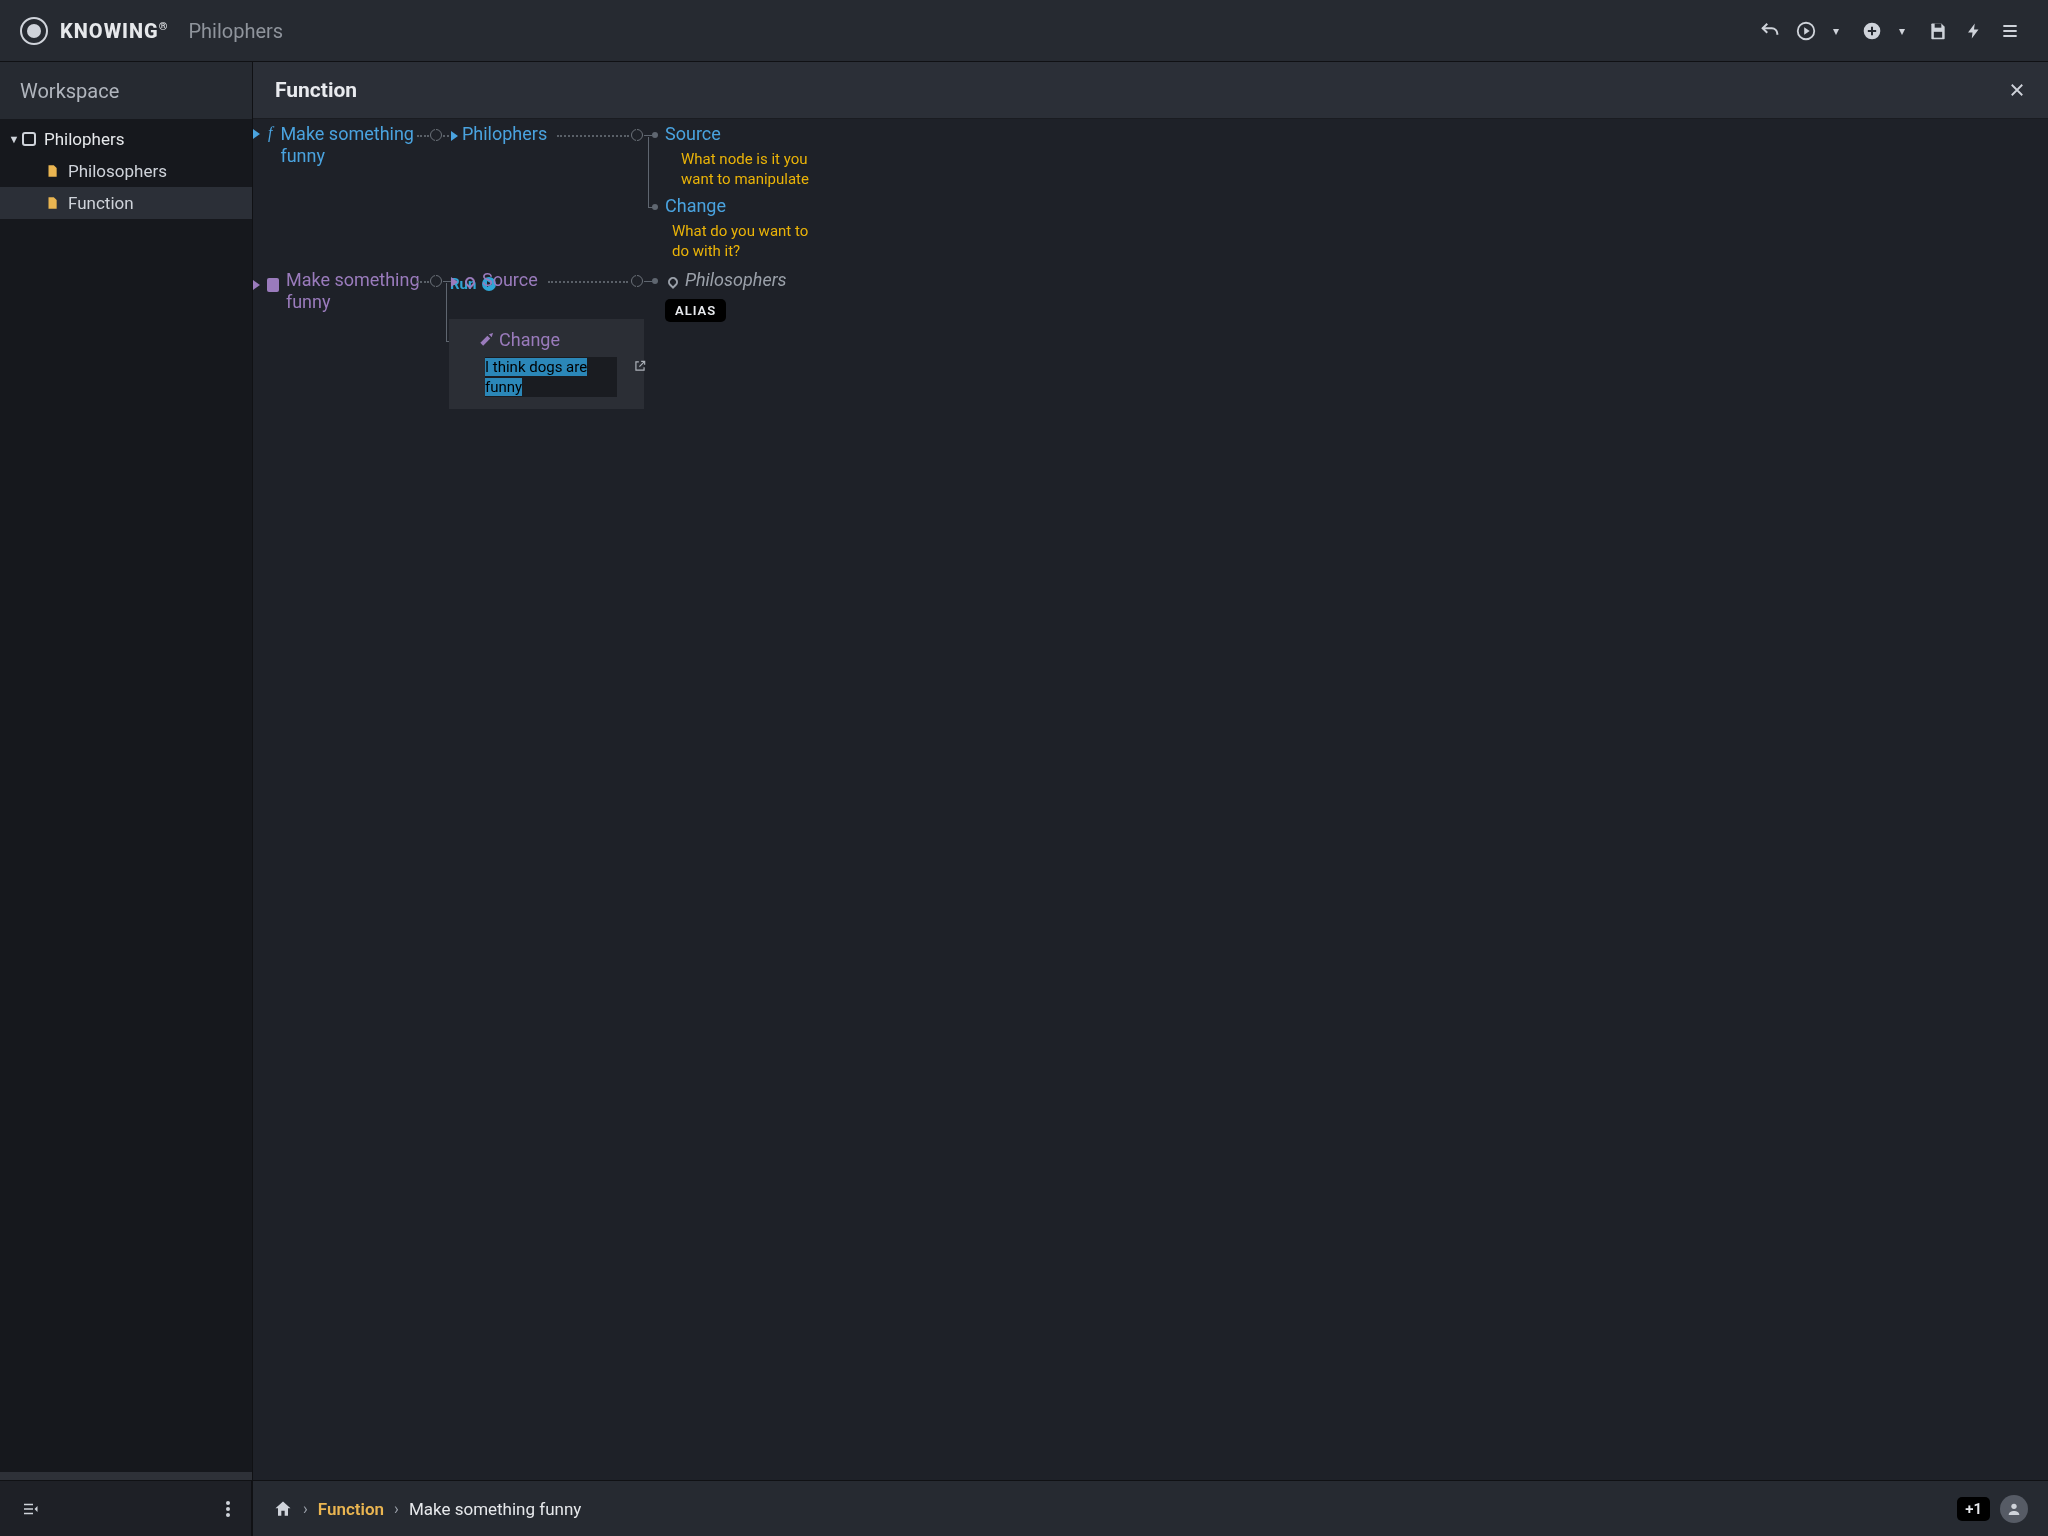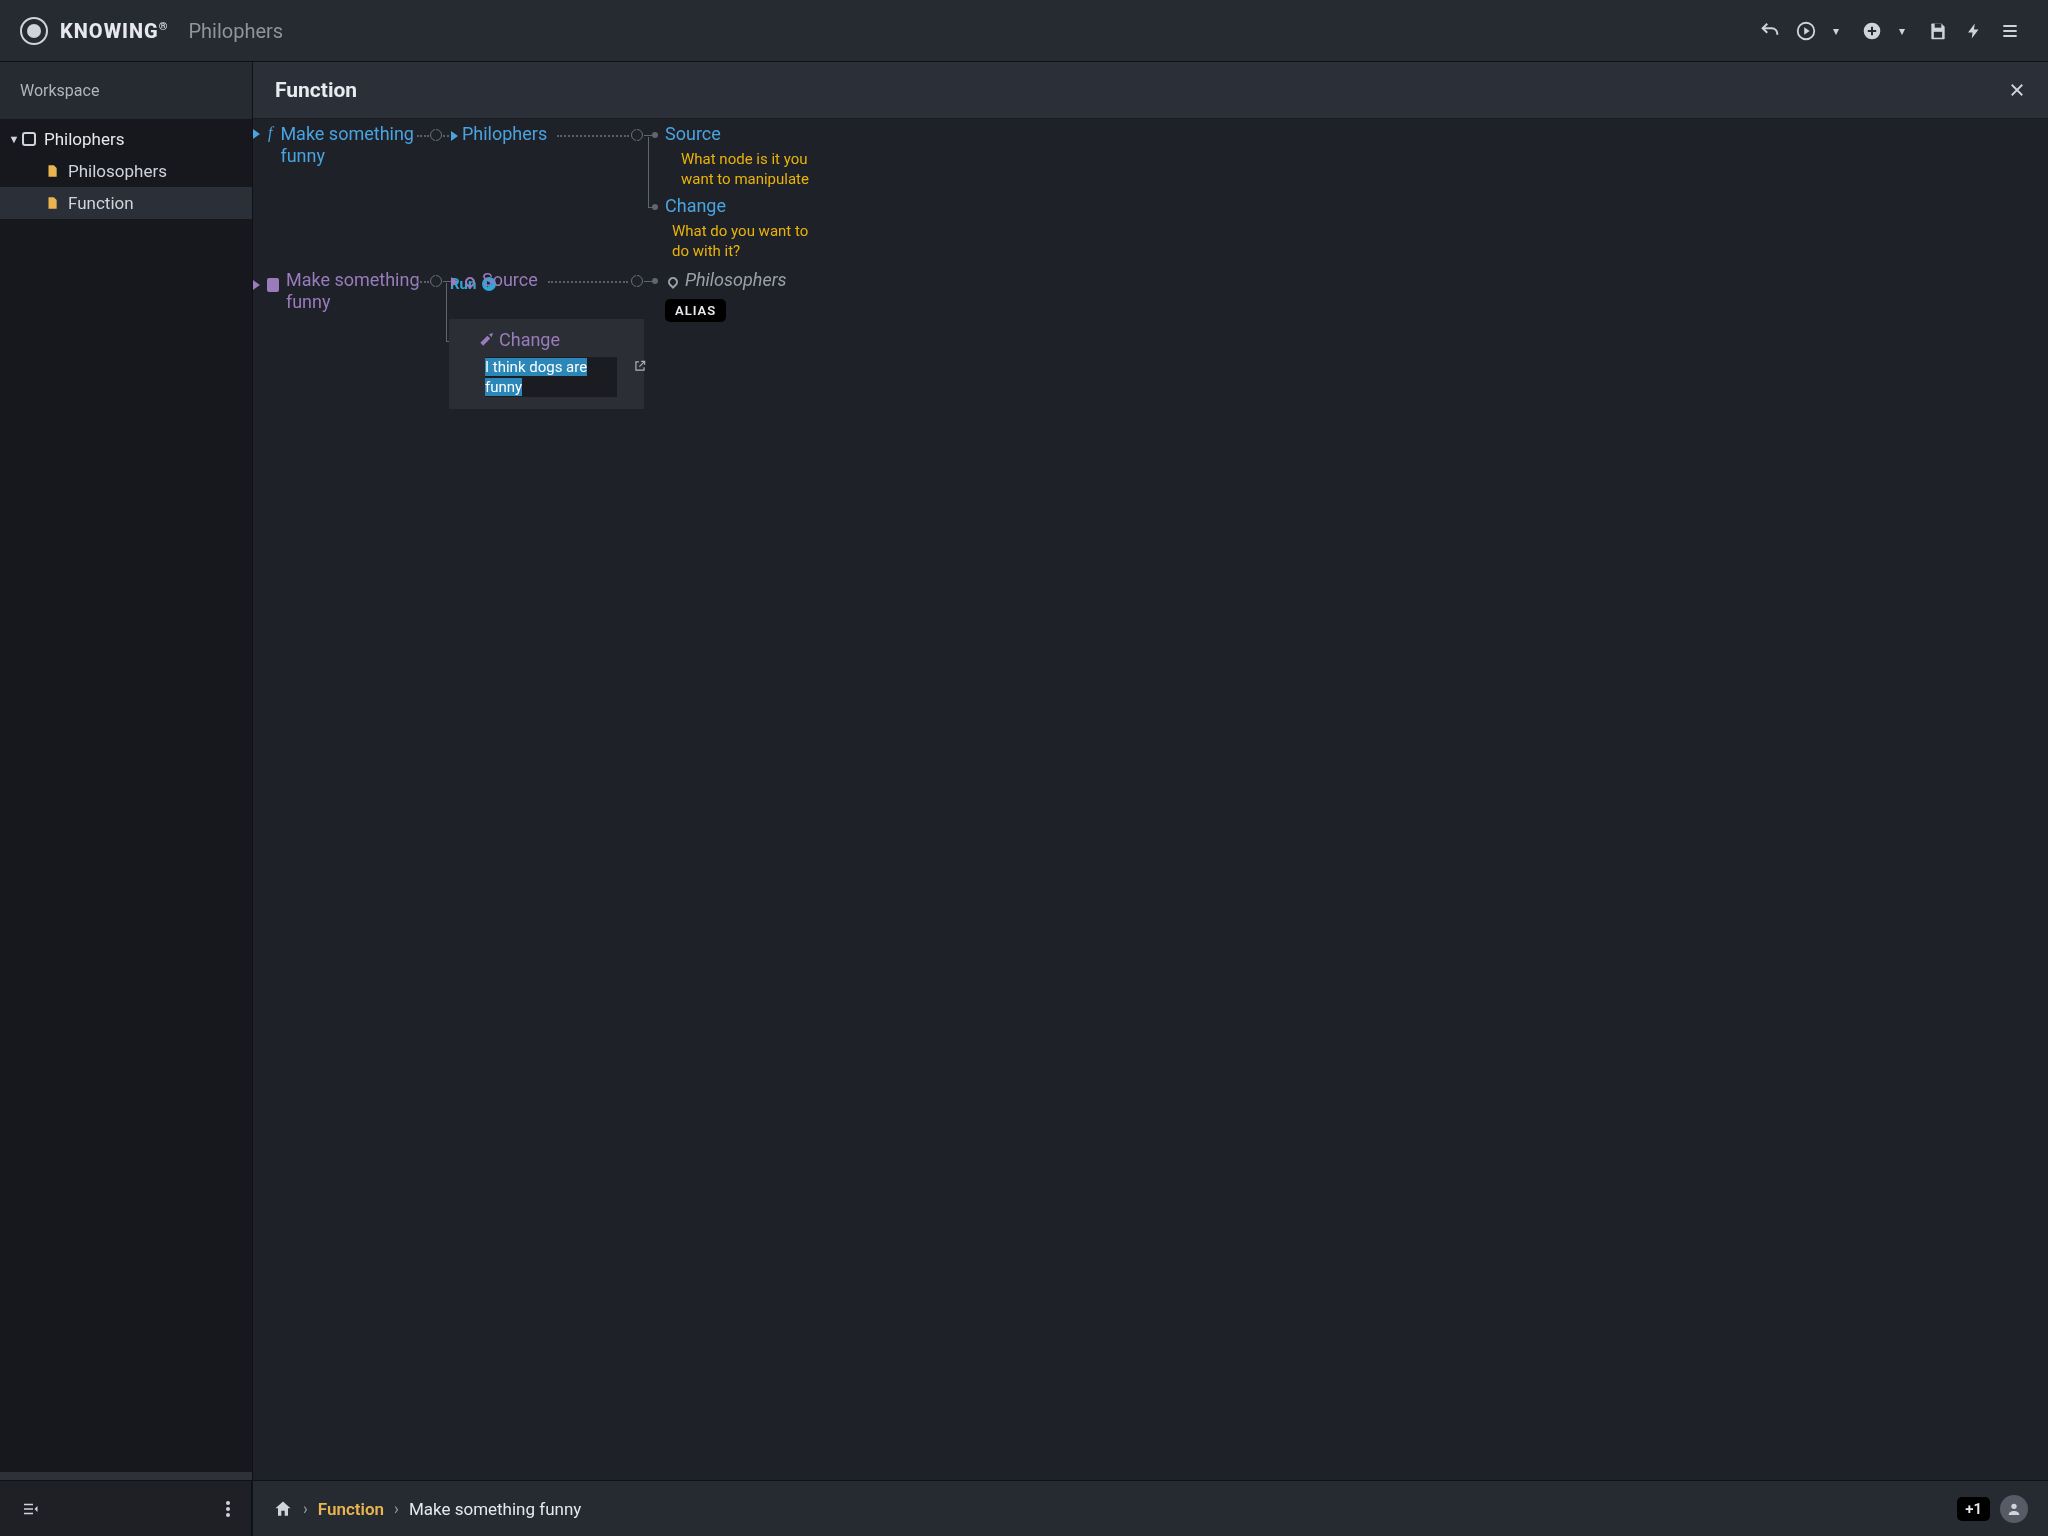--- a/index.html
+++ b/index.html
@@ -57,21 +57,21 @@
     width: 253px;
     background:#16181d;
     border-right:1px solid #101114;
     display:flex; flex-direction:column;
   }
   .side-head{
     height:57px;
     background:#262a31;
     display:flex;align-items:center;
     padding:0 20px;
-    font-size:16px;
+    font-size:20px;
     color:#b0b5bd;
   }
   .tree{ flex:1; overflow:auto; padding-top:4px; font-size:17px; }
   .tree-row{
     display:flex;align-items:center;
     height:32px;
     padding-left:8px;
     color:#cfd3da;
     cursor:pointer;
   }
@@ -150,21 +150,21 @@
     background:#2b2e35;
     padding:10px 12px 12px 36px;
     width:195px;
   }
   .change-box .hdr{display:flex;align-items:center;gap:4px;margin-left:-26px;}
   .change-val{
     margin-top:6px;
     background:#1a1c21;
     padding:0;
     font-size:15px;
-    color:#ffffff;
+    color:#000000;
     line-height:20px;
     position:relative;
     width: 132px;
   }
   .change-val .hl{background:#2b87b8;}
   .change-val .open-ext{position:absolute;right:-30px;top:2px;color:#aeb3bb;cursor:pointer;}
 
   .italic{font-style:italic;}
 
   

